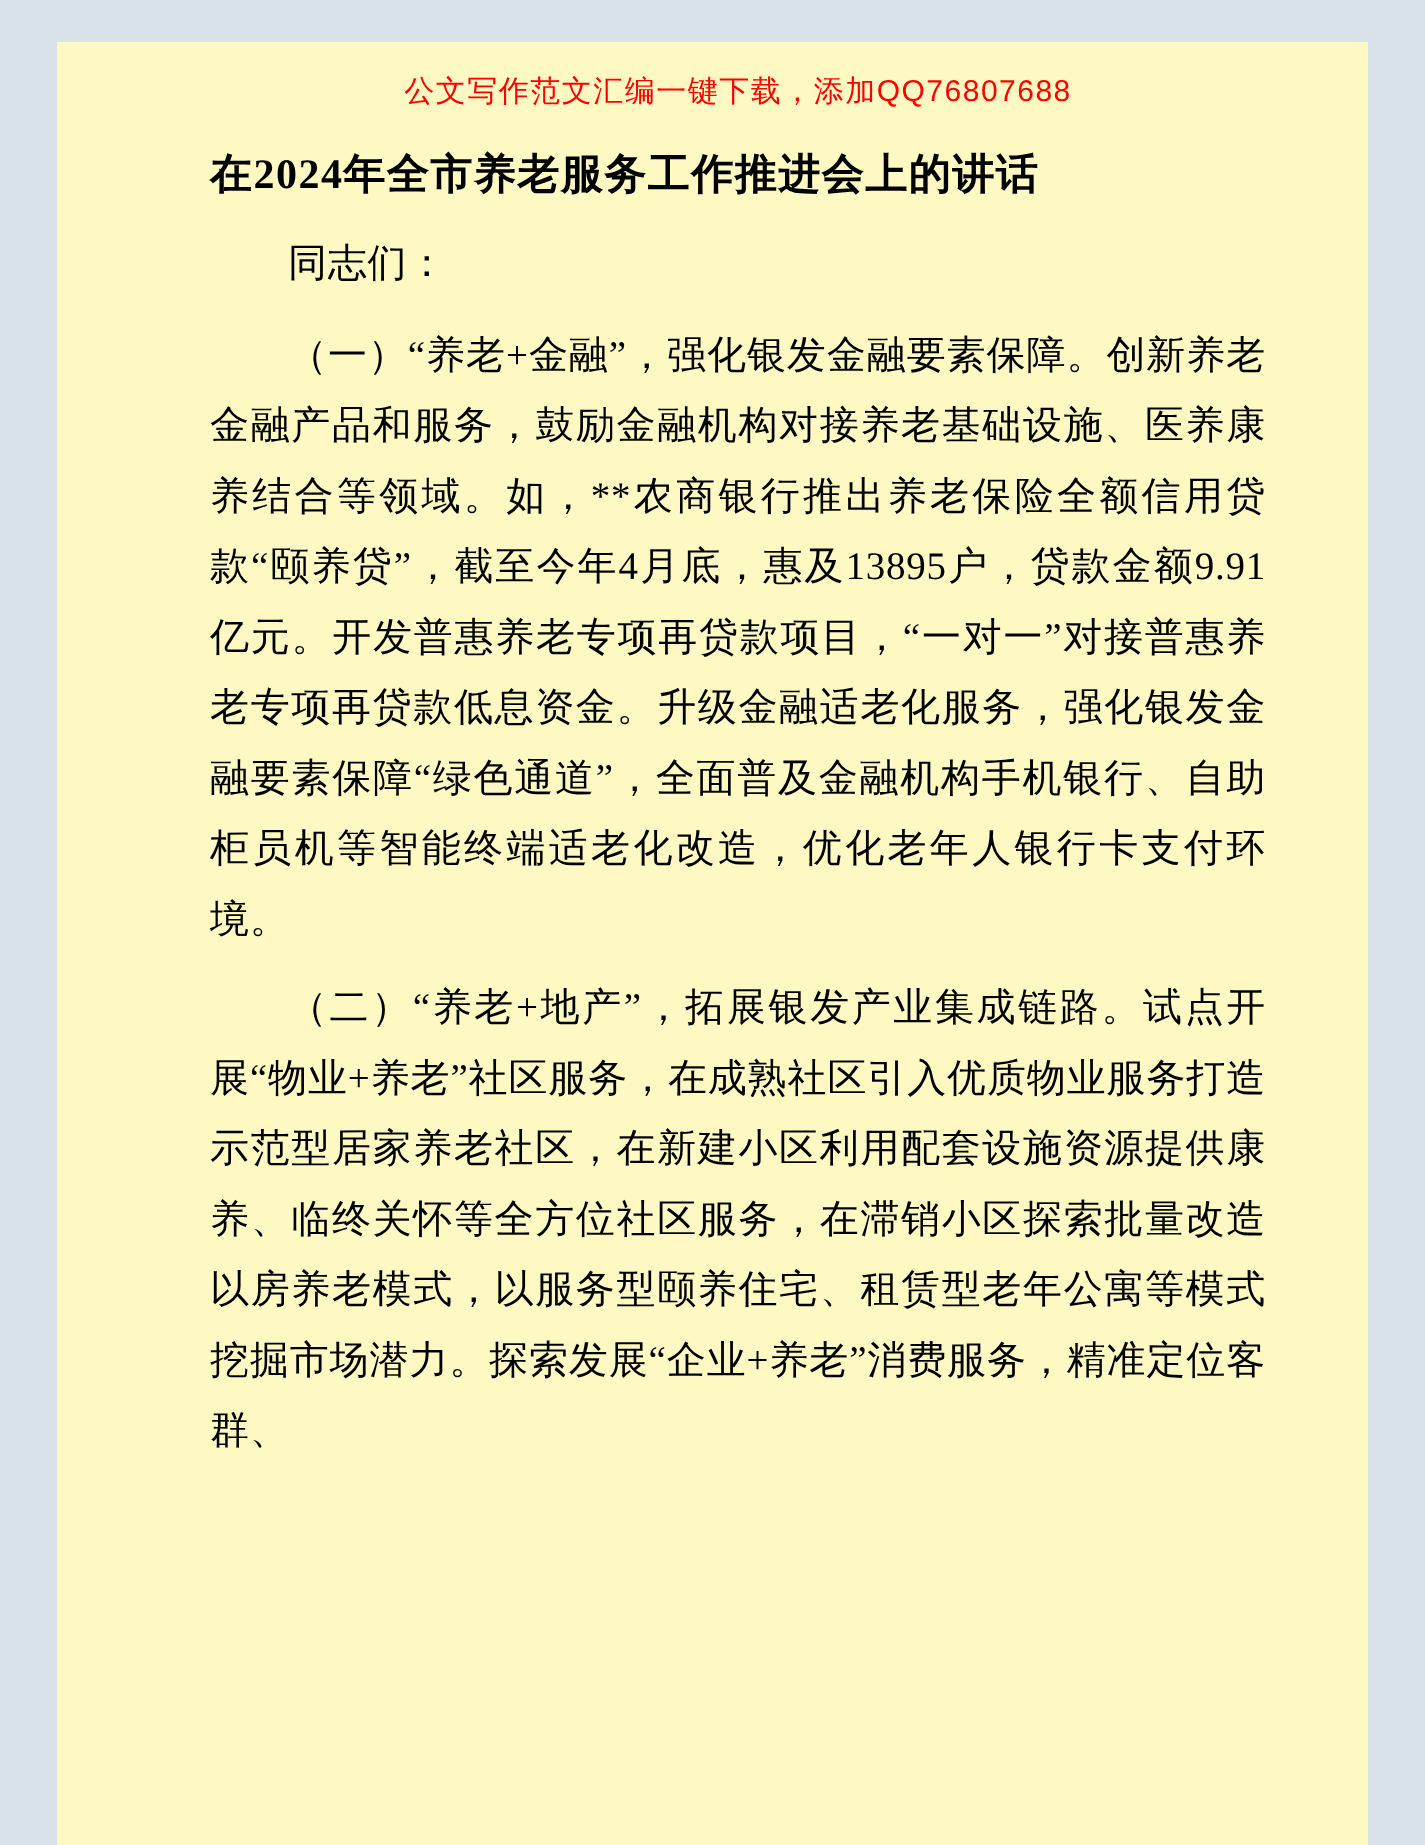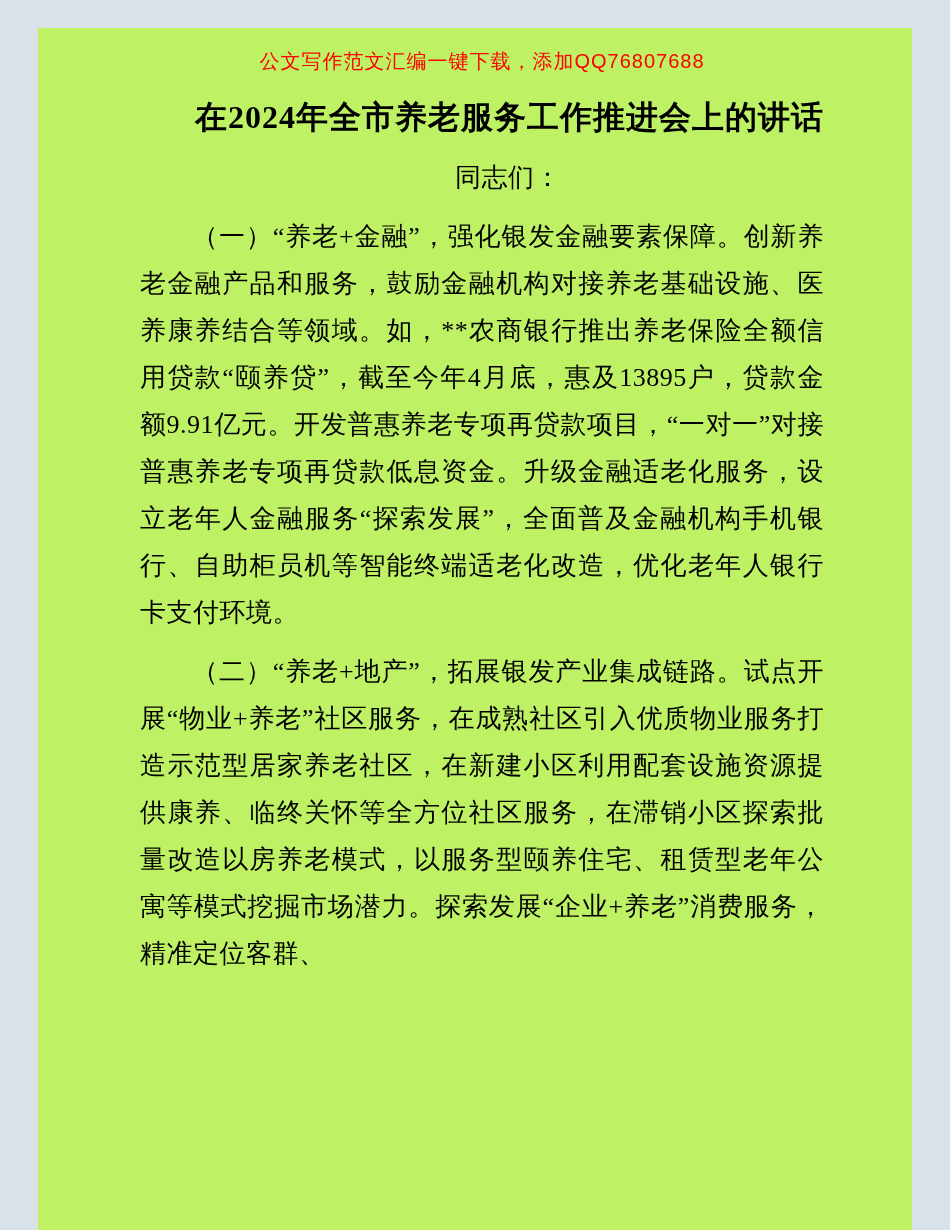--- a/index.html
+++ b/index.html
@@ -18,69 +18,70 @@
     position: absolute;
     inset: 0;
     background: #d9e2e9;
   }
   .sheet {
     position: absolute;
     left: 38px;
     right: 38px;
     top: 28px;
     bottom: 0;
-    background: #bef264;
+    background: #fef9c3;
     box-sizing: border-box;
-    padding: 18px 88px 0 102px;
+    padding: 18px 68px 0 102px;
   }
   .notice {
     text-align: center;
     color: #fe0000;
     font-size: 20px;
     line-height: 30px;
     letter-spacing: 1px;
     margin: 0 0 18px 0;
     font-family: "Liberation Sans", "DejaVu Sans", sans-serif;
   }
   .doc-title {
-    text-align: right;
-    font-size: 32px;
+    text-align: left;
+    font-size: 28px;
     font-weight: bold;
     color: #000000;
     line-height: 46px;
     margin: 0 0 14px 0;
     letter-spacing: 1px;
   }
   .body-text p {
     font-size: 26px;
     line-height: 47px;
     color: #000000;
     text-align: justify;
     text-indent: 2em;
     letter-spacing: 0.5px;
     margin: 0 0 12px 0;
   }
   .body-text p.salutation {
-    text-align: center;
+    text-align: left;
+    font-family: Liberation Mono, monospace;
   }
 </style>
 </head>
 <body>
 
 <div class="canvas">
   <div class="sheet">
 
     <div class="notice">公文写作范文汇编一键下载，添加QQ76807688</div>
 
     <h1 class="doc-title">在2024年全市养老服务工作推进会上的讲话</h1>
 
     <div class="body-text">
       <p class="salutation">同志们：</p>
 
 
 
-      <p>（一）“养老+金融”，强化银发金融要素保障。创新养老金融产品和服务，鼓励金融机构对接养老基础设施、医养康养结合等领域。如，**农商银行推出养老保险全额信用贷款“颐养贷”，截至今年4月底，惠及13895户，贷款金额9.91亿元。开发普惠养老专项再贷款项目，“一对一”对接普惠养老专项再贷款低息资金。升级金融适老化服务，设立老年人金融服务“探索发展”，全面普及金融机构手机银行、自助柜员机等智能终端适老化改造，优化老年人银行卡支付环境。</p>
+      <p>（一）“养老+金融”，强化银发金融要素保障。创新养老金融产品和服务，鼓励金融机构对接养老基础设施、医养康养结合等领域。如，**农商银行推出养老保险全额信用贷款“颐养贷”，截至今年4月底，惠及13895户，贷款金额9.91亿元。开发普惠养老专项再贷款项目，“一对一”对接普惠养老专项再贷款低息资金。升级金融适老化服务，强化银发金融要素保障“绿色通道”，全面普及金融机构手机银行、自助柜员机等智能终端适老化改造，优化老年人银行卡支付环境。</p>
 
       <p>（二）“养老+地产”，拓展银发产业集成链路。试点开展“物业+养老”社区服务，在成熟社区引入优质物业服务打造示范型居家养老社区，在新建小区利用配套设施资源提供康养、临终关怀等全方位社区服务，在滞销小区探索批量改造以房养老模式，以服务型颐养住宅、租赁型老年公寓等模式挖掘市场潜力。探索发展“企业+养老”消费服务，精准定位客群、</p>
     </div>
 
   </div>
 </div>
 
 </body></html>

